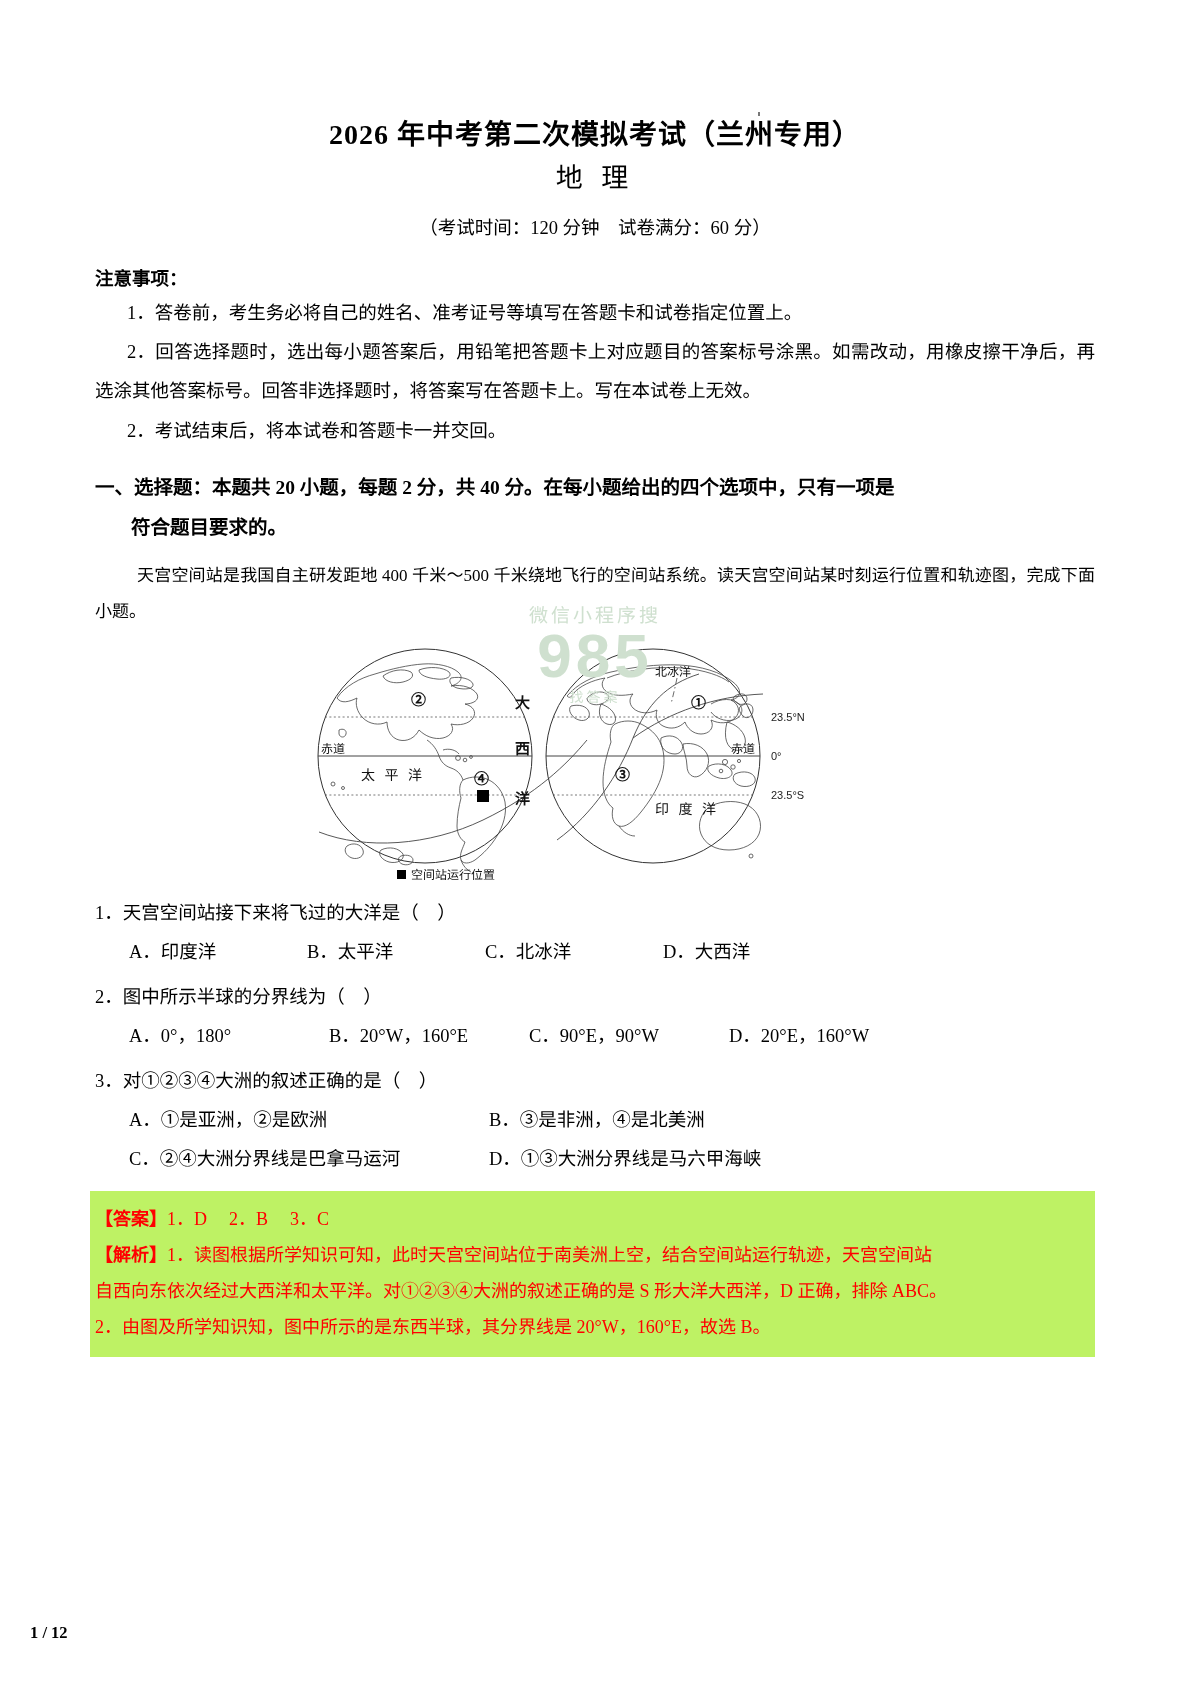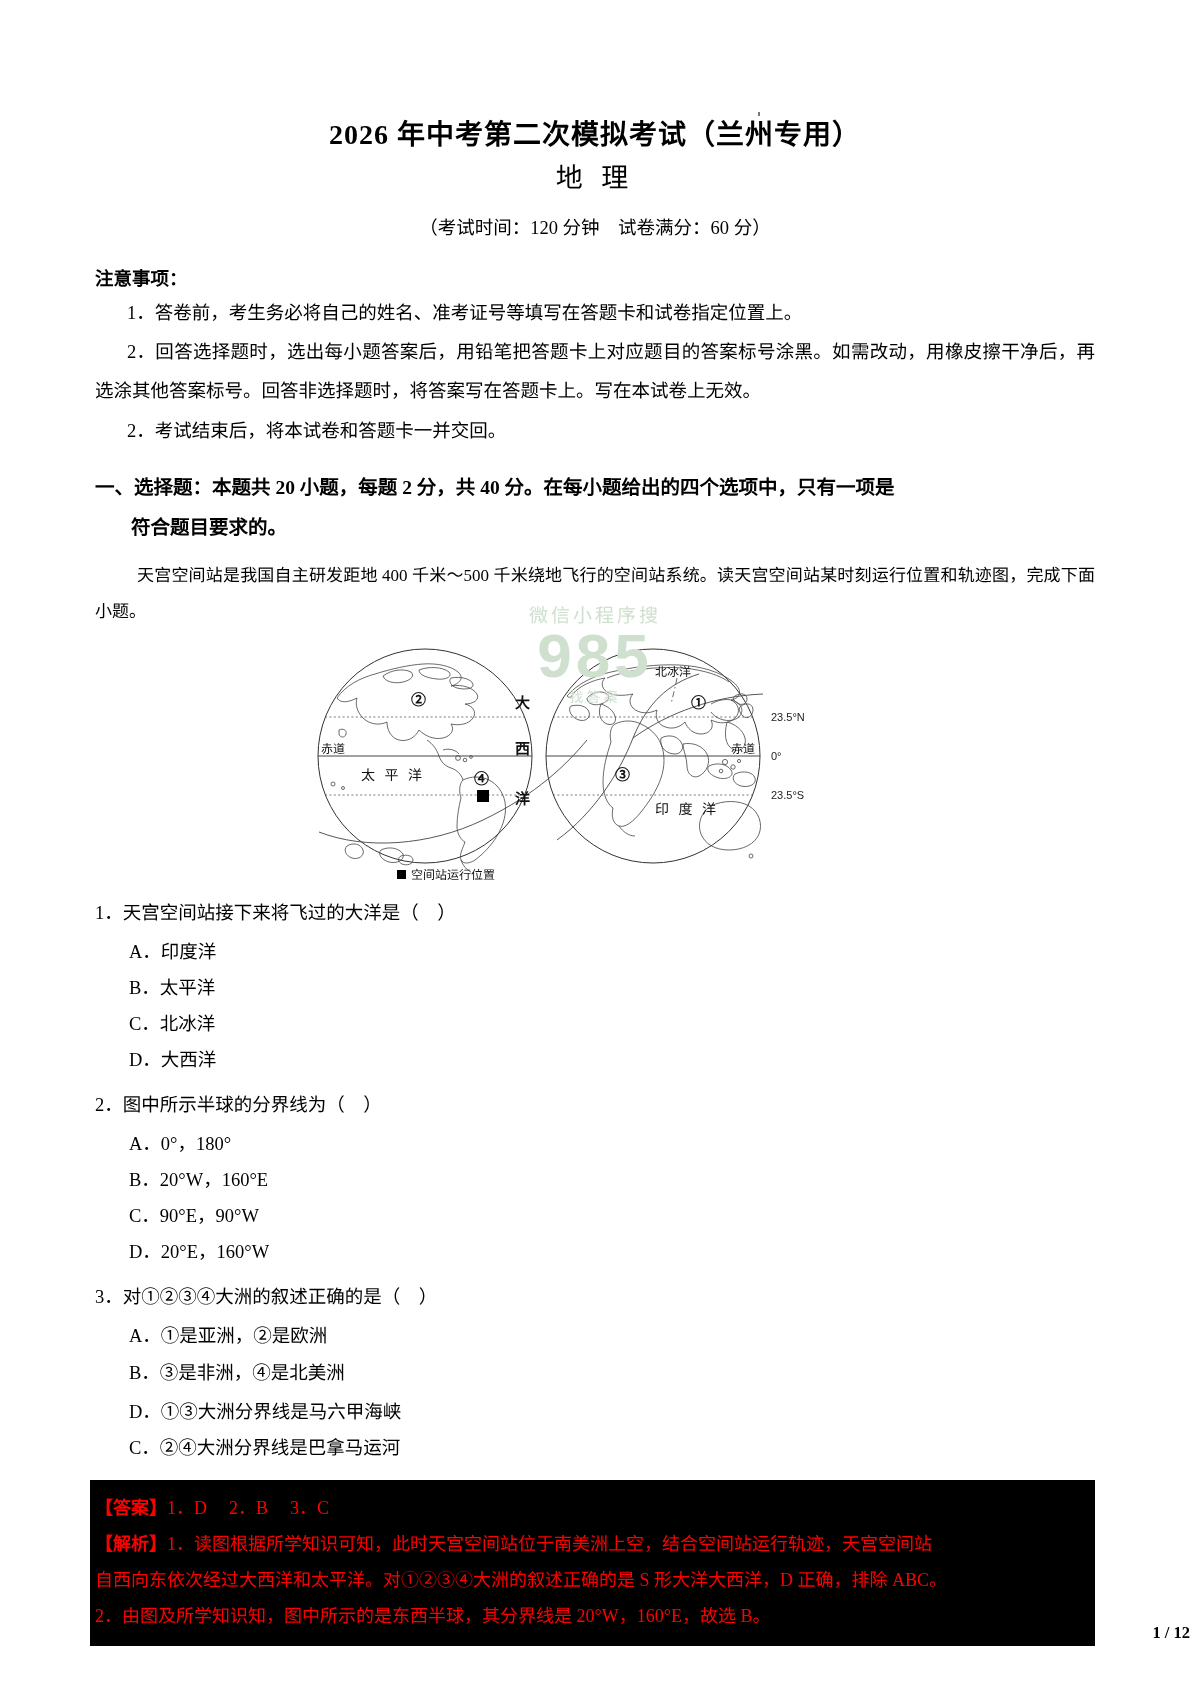--- a/index.html
+++ b/index.html
@@ -135,31 +135,30 @@
     margin: 0;
     padding-top: 9px;
   }
   .options {
     font-size: 18.5px;
     line-height: 1.95;
     margin: 0;
     padding-left: 34px;
     padding-top: 3px;
     display: flex;
-    flex-direction: column;
   }
   .options .opt { display: inline-block; }
   .opt-w4 { width: 178px; }
   .opt-w4b { width: 200px; }
   .opt-w2 { width: 360px; }
 
   
   .answer-block {
     margin-top: 14px;
-    background: #000000;
+    background: #bef264;
     color: #ff0000;
     padding: 10px 0 12px 0;
     width: 1000px;
     margin-left: -5px;
     padding-left: 5px;
   }
   .answer-line {
     font-size: 18px;
     line-height: 2.0;
     margin: 0;
@@ -169,21 +168,21 @@
   }
   .answer-line .tag { font-weight: bold; }
   .answer-line .sp { display: inline-block; width: 22px; }
 
   
   .footer {
     position: absolute;
     left: 0;
     right: 0;
     bottom: 40px;
-    text-align: right;
+    text-align: left;
     font-size: 16.5px;
     font-weight: bold;
     padding-left: 30px;
   }
 
   .stray-dot {
     position: absolute;
     left: 758px;
     top: 112px;
     width: 2px;
@@ -377,22 +376,22 @@
     <span class="opt opt-w4b">C．90°E，90°W</span>
     <span class="opt opt-w4b">D．20°E，160°W</span>
   </div>
 
   <p class="question">3．对①②③④大洲的叙述正确的是（　）</p>
   <div class="options">
     <span class="opt opt-w2">A．①是亚洲，②是欧洲</span>
     <span class="opt opt-w2">B．③是非洲，④是北美洲</span>
   </div>
   <div class="options">
+    <span class="opt opt-w2">C．②④大洲分界线是巴拿马运河</span>
     <span class="opt opt-w2">D．①③大洲分界线是马六甲海峡</span>
-    <span class="opt opt-w2">C．②④大洲分界线是巴拿马运河</span>
   </div>
 
   <div class="answer-block">
     <p class="answer-line">
       <span class="tag">【答案】</span><span>1．D</span><span class="sp"></span><span>2．B</span><span class="sp"></span><span>3．C</span>
     </p>
     <p class="answer-line">
       <span class="tag">【解析】</span><span>1．读图根据所学知识可知，此时天宫空间站位于南美洲上空，结合空间站运行轨迹，天宫空间站</span>
     </p>
     <p class="answer-line">自西向东依次经过大西洋和太平洋。对①②③④大洲的叙述正确的是 S 形大洋大西洋，D 正确，排除 ABC。</p>

